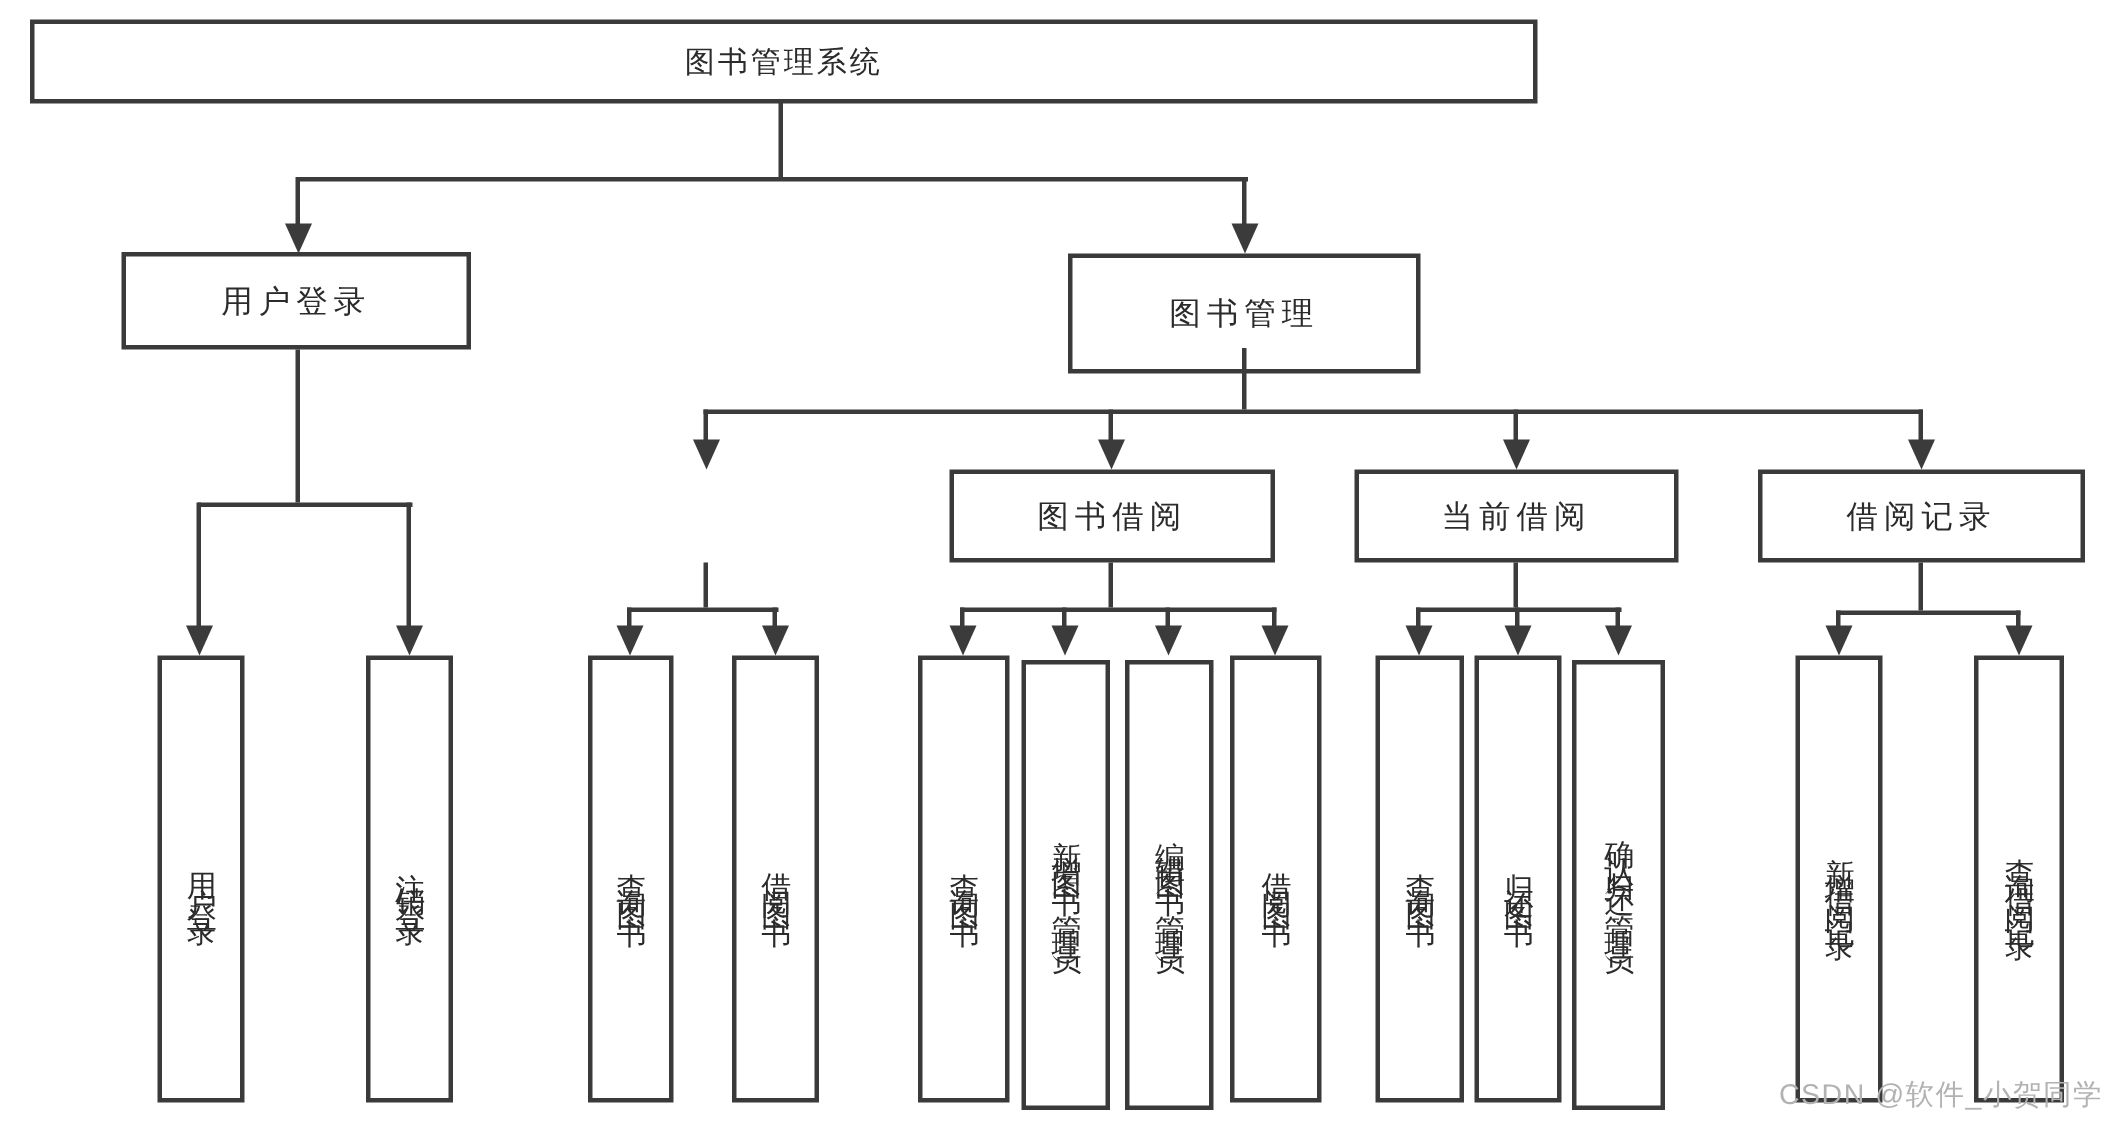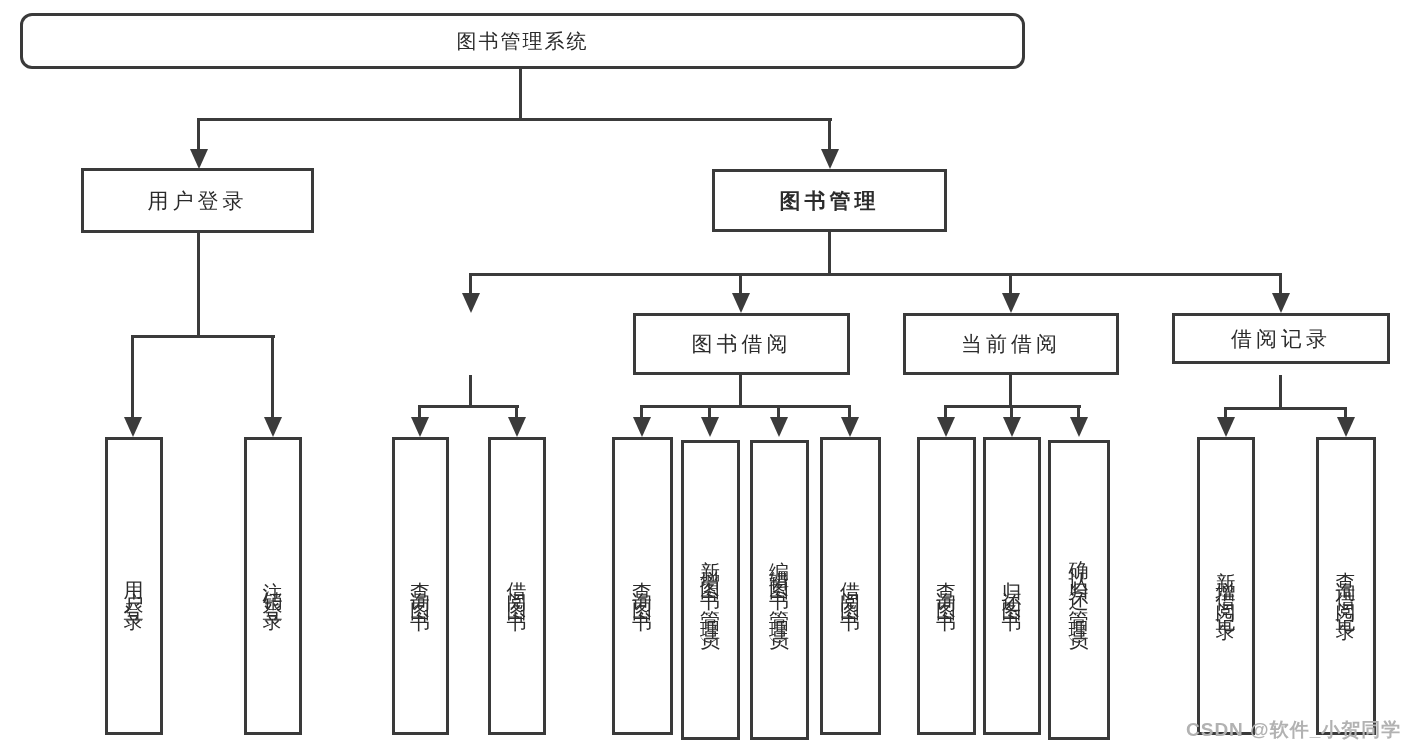--- a/index.html
+++ b/index.html
@@ -19,46 +19,46 @@
   }
   .vbox span{display:block;}
   .line{position:absolute;background:#3b3b3b;}
   .arrow{
     position:absolute;width:0;height:0;
     border-left:9px solid transparent;border-right:9px solid transparent;
     border-top:20px solid #3b3b3b;
   }
   .watermark{
     position:absolute;left:1186px;top:717px;color:#b2b2b2;
-    font-size:19px;letter-spacing:1px;white-space:nowrap;z-index:5;font-weight:bold;
+    font-size:19px;letter-spacing:1px;white-space:nowrap;z-index:5;
   }
 </style>
 </head>
 <body>
 
 <div class="canvas">
 
-  <div class="node hbox root" style="left:20px;top:13px;width:1005px;height:56px;border-radius:12px;">
+  <div class="node hbox root" style="left:20px;top:13px;width:1005px;height:56px;">
     <span>图书管理系统</span>
   </div>
 
   <div class="node hbox" style="left:81px;top:168px;width:233px;height:65px;">
     <span>用户登录</span>
   </div>
-  <div class="node hbox" style="left:712px;top:169px;width:235px;height:63px;font-weight:bold;">
+  <div class="node hbox" style="left:712px;top:169px;width:235px;height:80px;">
     <span>图书管理</span>
   </div>
 
   <div class="node hbox" style="left:903px;top:313px;width:216px;height:62px;">
     <span>当前借阅</span>
   </div>
   <div class="node hbox" style="left:633px;top:313px;width:217px;height:62px;">
     <span>图书借阅</span>
   </div>
-  <div class="node hbox" style="left:1172px;top:313px;width:218px;height:51px;">
+  <div class="node hbox" style="left:1172px;top:313px;width:218px;height:62px;">
     <span>借阅记录</span>
   </div>
 
   <div class="node vbox" style="left:105px;top:437px;width:58px;height:298px;">
     <span>用户登录</span>
   </div>
   <div class="node vbox" style="left:244px;top:437px;width:58px;height:298px;">
     <span>注销登录</span>
   </div>
 

